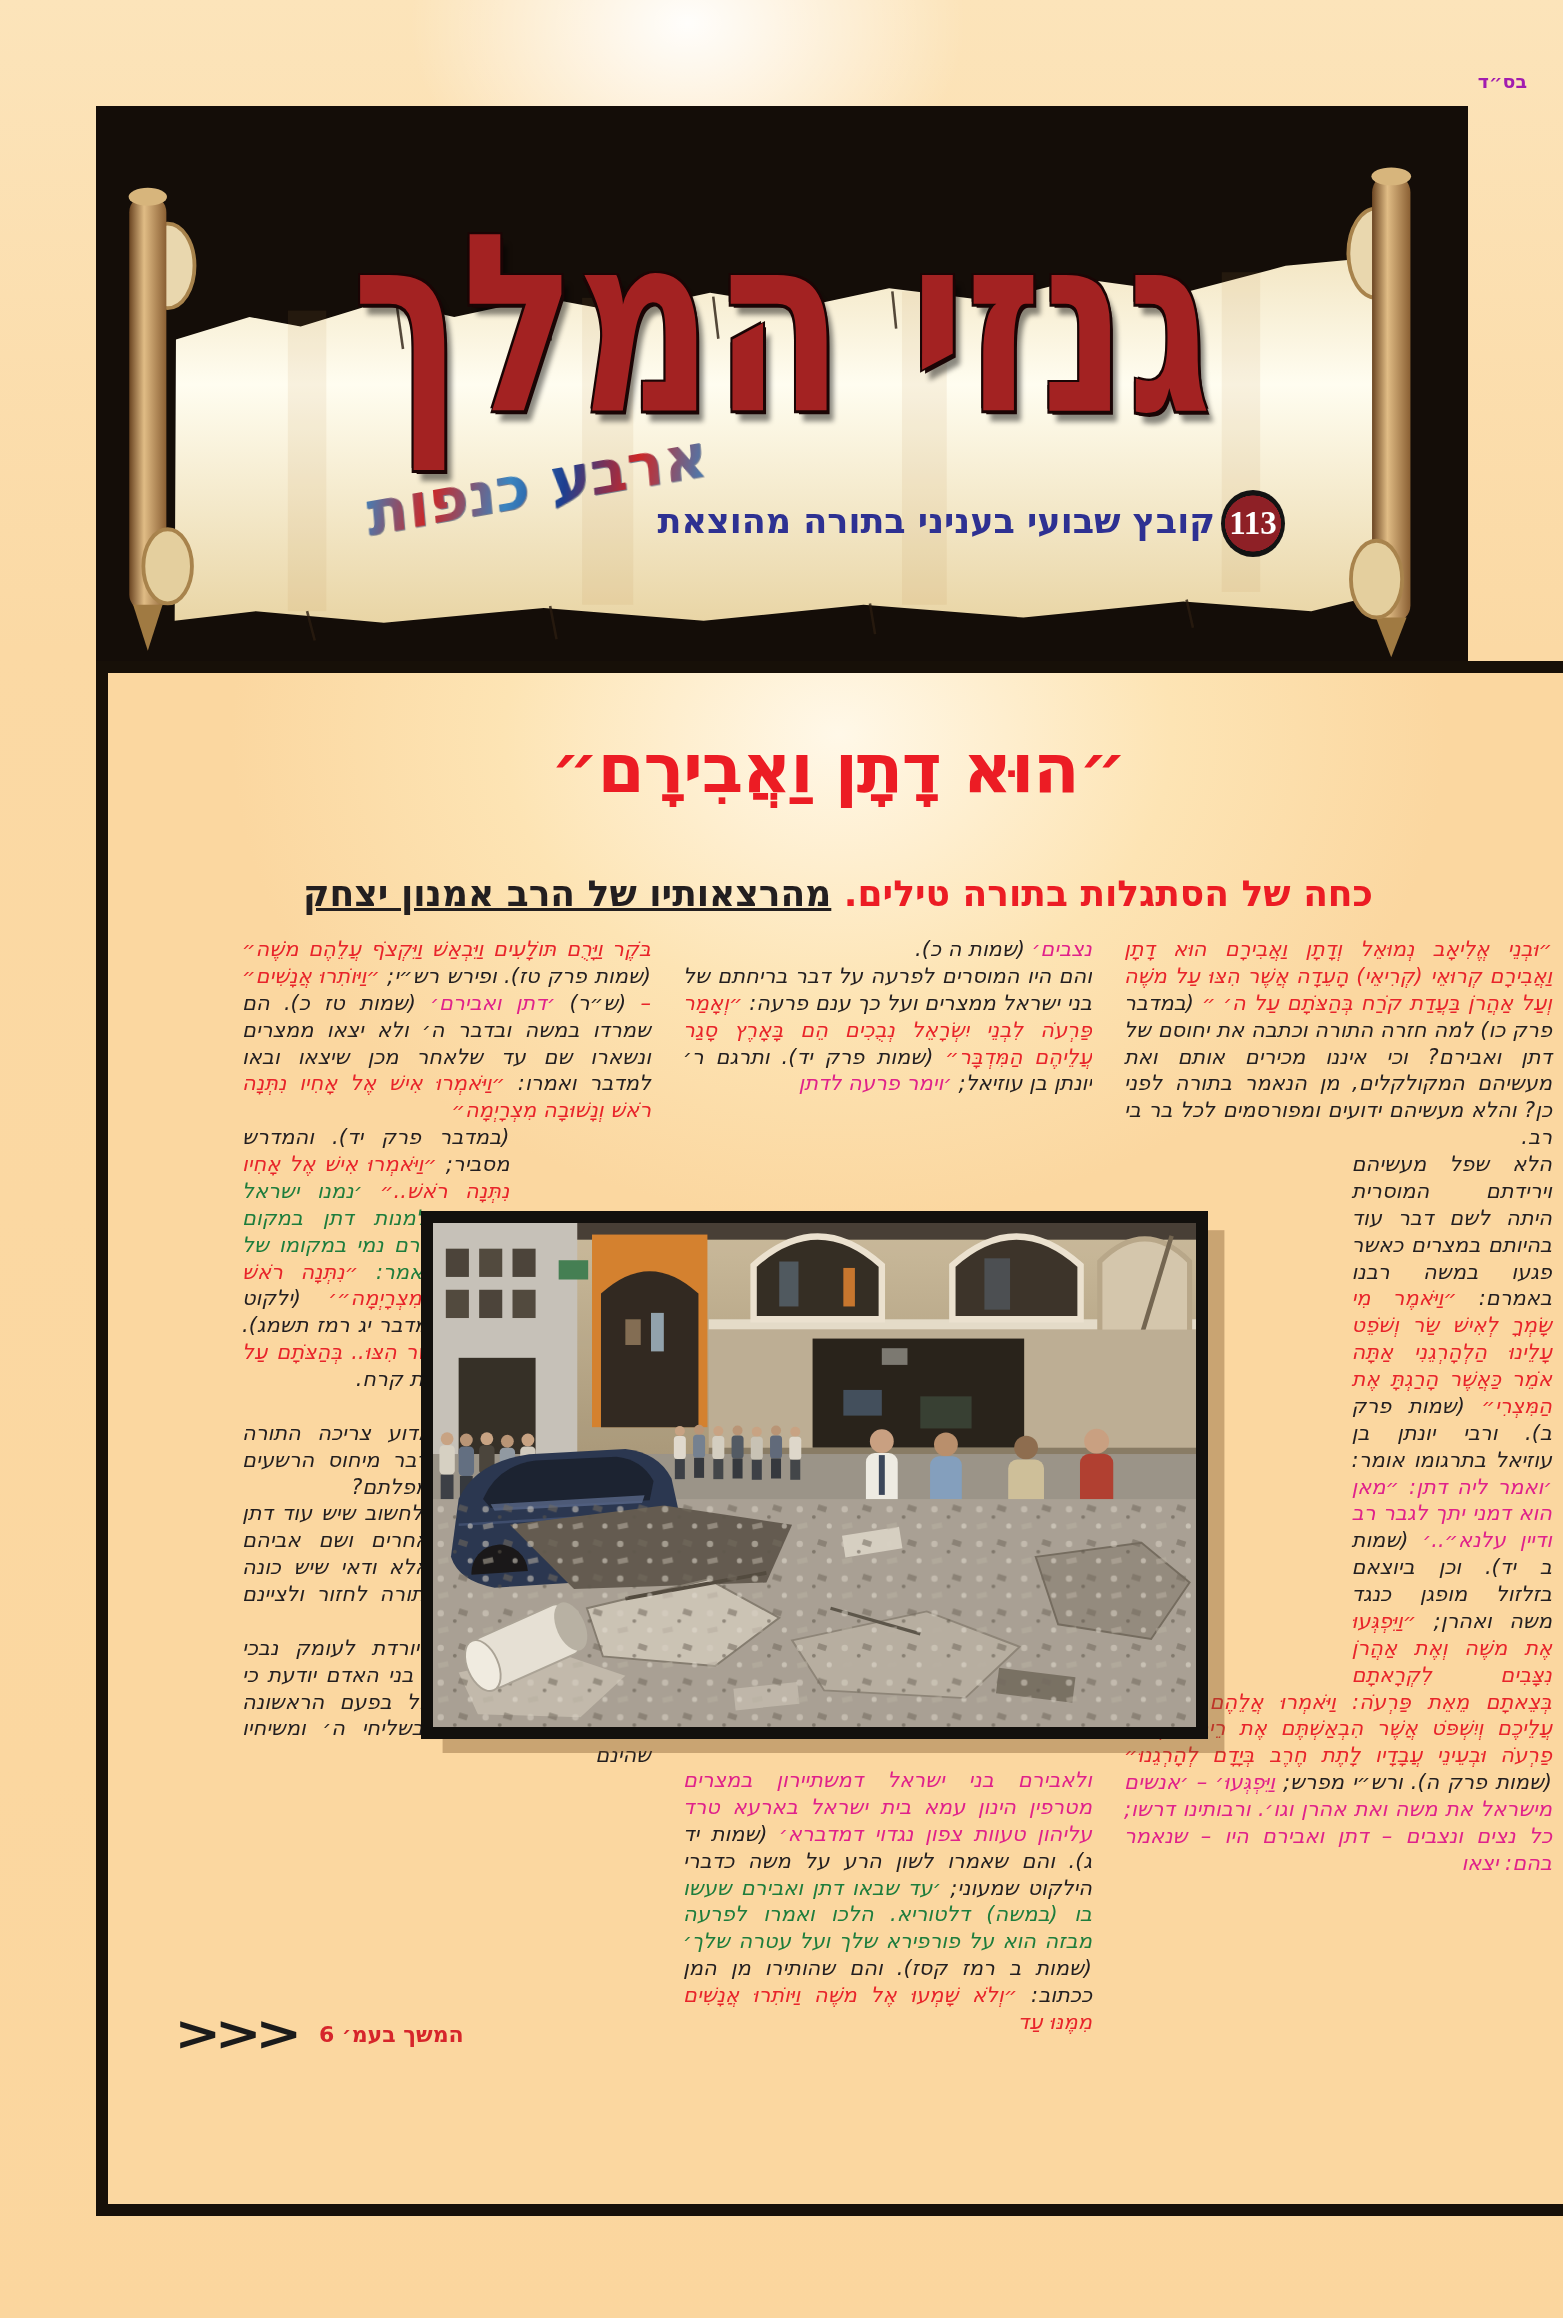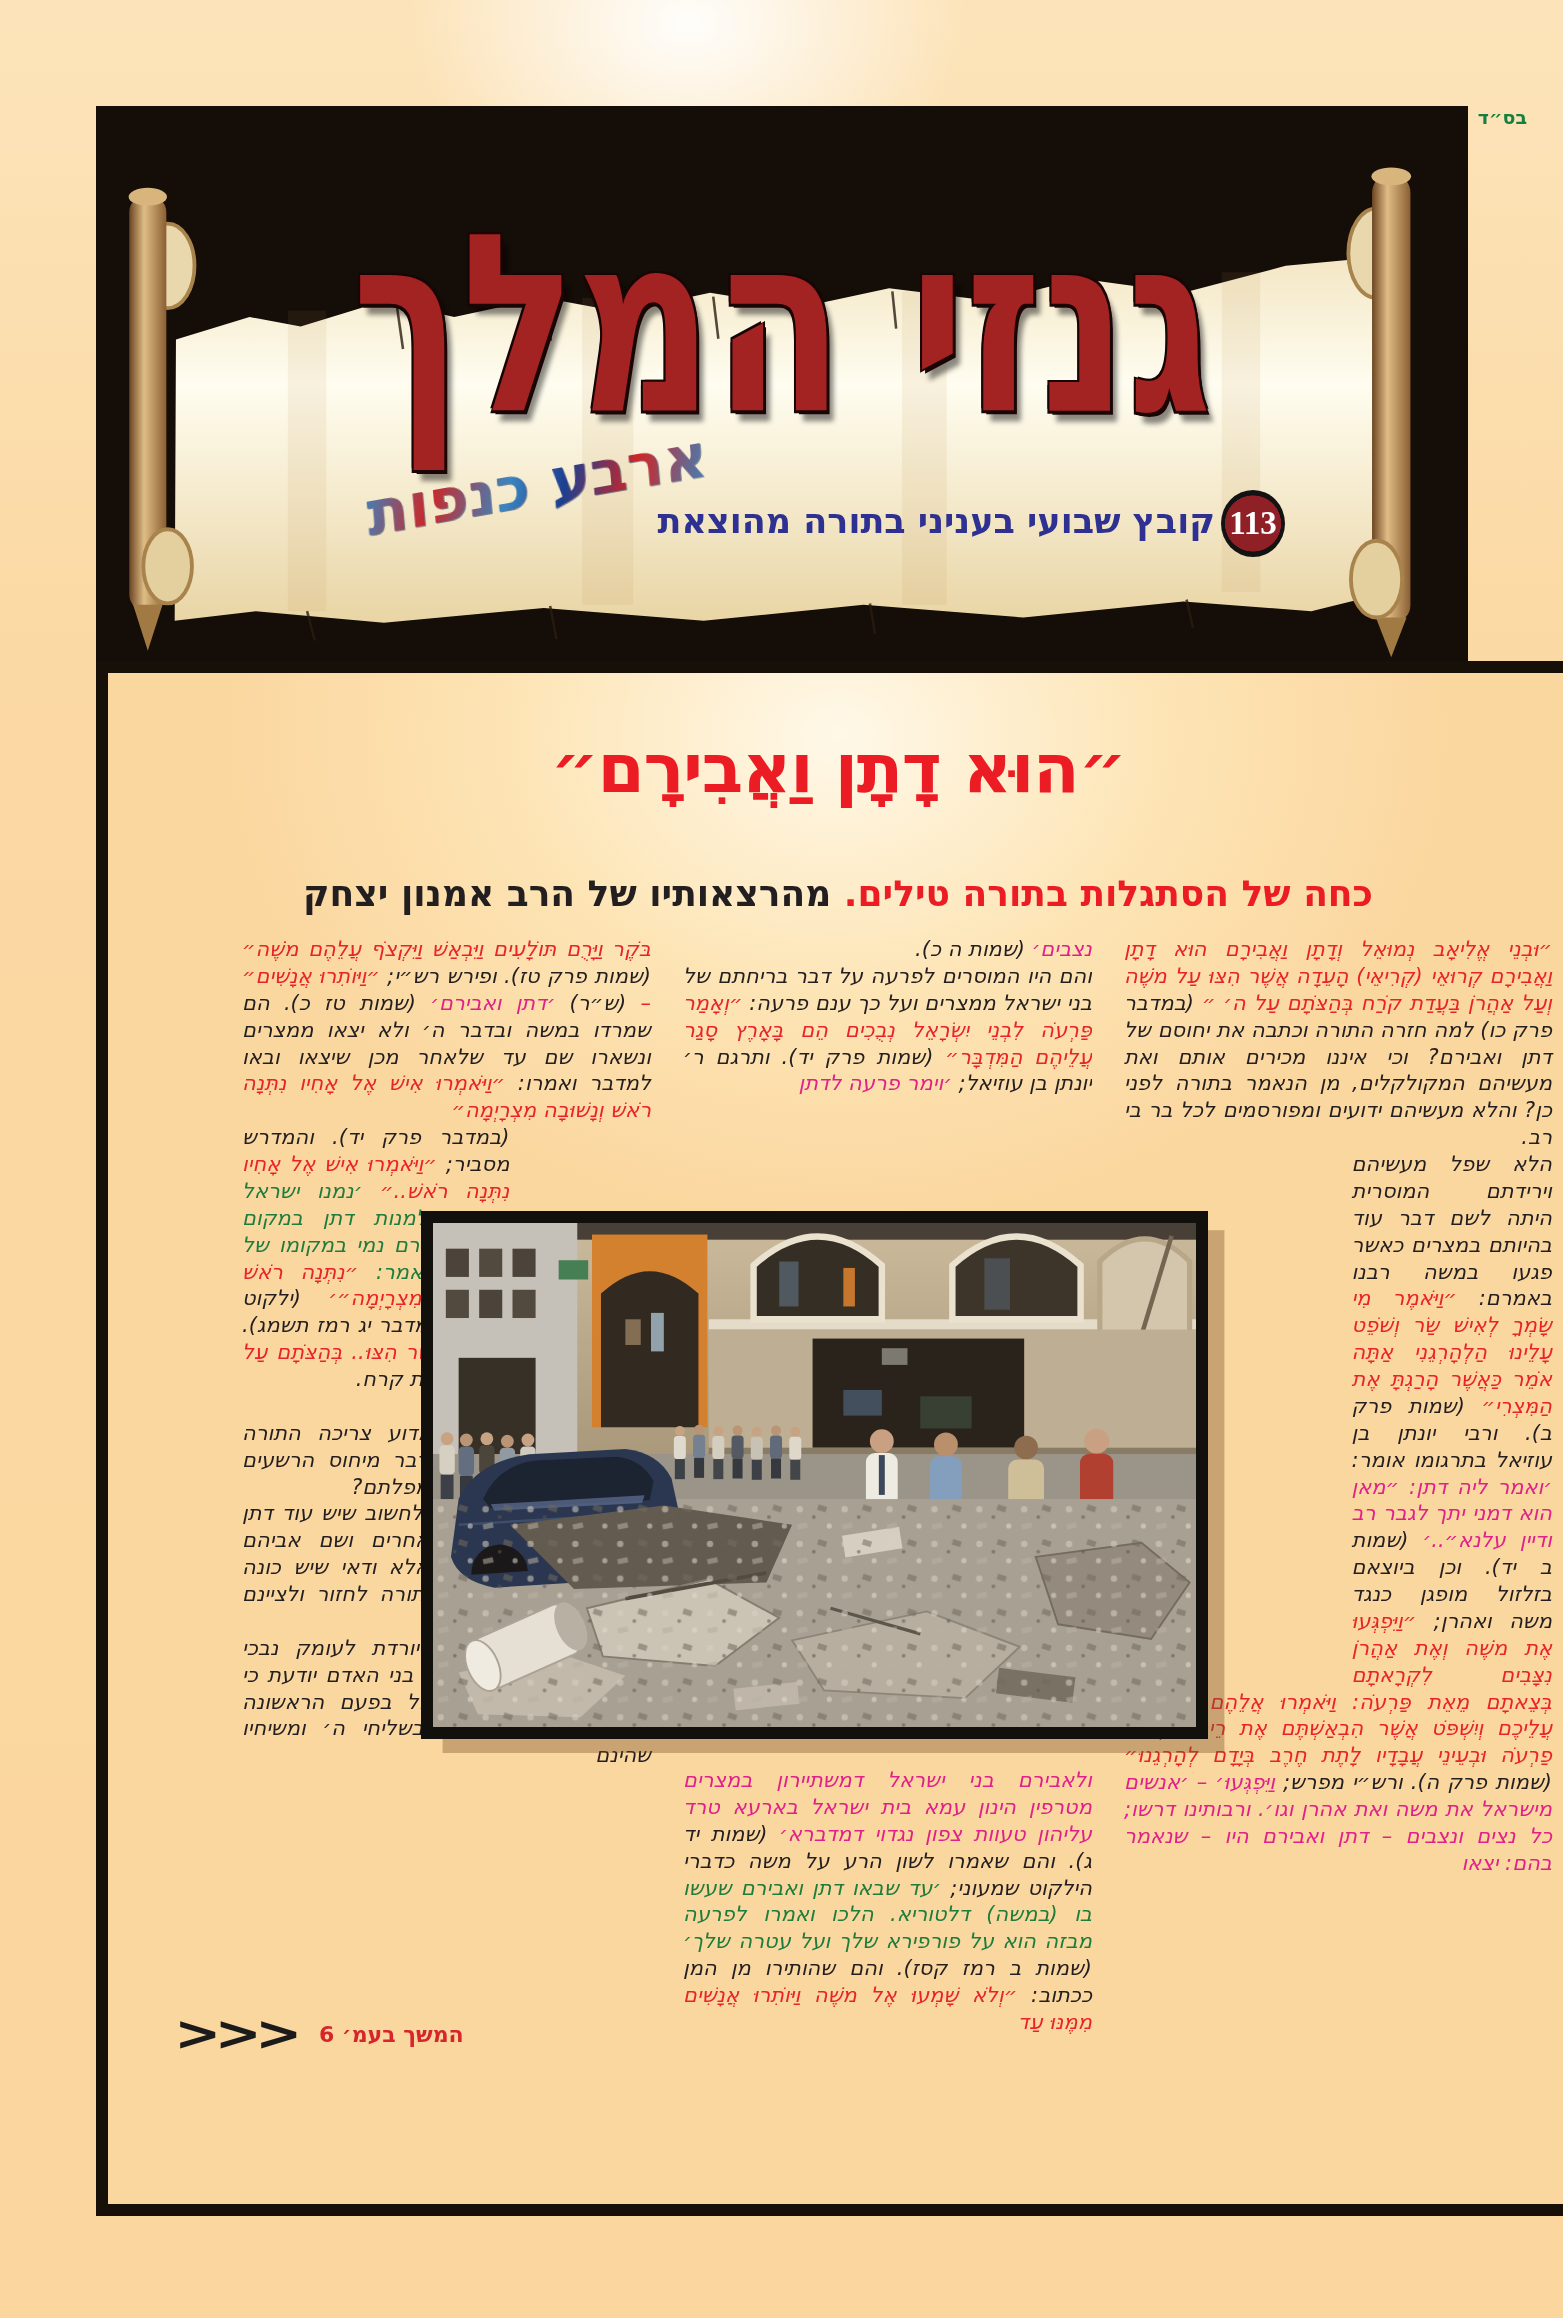--- a/index.html
+++ b/index.html
@@ -3,21 +3,21 @@
 <meta charset="utf-8">
 <style>
   html,body{margin:0;padding:0;}
   body{
     width:1563px;height:2319px;position:relative;overflow:hidden;
     font-family:"DejaVu Sans",sans-serif;
     background:
       radial-gradient(ellipse 448px 333px at 44% 1%, rgba(255,255,255,.95), rgba(255,255,255,0) 62%),
       linear-gradient(180deg,#fce4ba 0%,#fbd9a4 28%,#fbd69e 100%);
   }
-  .bsd{position:absolute;top:70px;right:36px;font-size:19px;font-weight:700;color:#15803d;margin-top:36px;}
+  .bsd{position:absolute;top:70px;right:36px;font-size:19px;font-weight:700;color:#a21caf;}
 
   
   .header-box{position:absolute;left:96px;top:106px;width:1372px;height:555px;background:#140d08;}
   .header-box svg{position:absolute;inset:0;width:100%;height:100%;}
   .scroll-title{
     position:absolute;left:0;top:96px;width:100%;text-align:center;
     font-size:243px;line-height:1;font-weight:700;color:#a32222;
     transform:scale(.78,1.02);transform-origin:50% 40%;
     text-shadow:3.8px 3.8px 0 #1a0505,-2.6px 2.6px 0 #1a0505,2.6px -2.6px 0 #1a0505,-2.6px -2.6px 0 #1a0505,9px 10.2px 6.4px rgba(0,0,0,.45);
     white-space:nowrap;
@@ -51,21 +51,21 @@
   }
   .main-title{
     position:absolute;left:0;top:56px;width:100%;text-align:center;
     font-size:68px;font-weight:800;color:#ec1c24;letter-spacing:-1.3px;white-space:nowrap;
   }
   .sub-title{
     position:absolute;left:0;top:200px;width:100%;text-align:center;
     font-size:36px;font-weight:700;white-space:nowrap;
   }
   .sub-title .red{color:#ec1c24;}
-  .sub-title .black{color:#231f20;}
+  .sub-title .black{color:#231f20;text-decoration:underline;}
 
   .cols{
     position:absolute;left:0;top:263px;width:100%;height:1241px;box-sizing:border-box;
     padding:0 16px;display:flex;direction:rtl;gap:32px;overflow:hidden;
   }
   .col{font-size:21px;line-height:1.28;color:#231f20;text-align:justify;font-style:italic;}
   .col-right{flex:0 0 428px;}
   .col-mid{flex:0 0 409px;}
   .col-left{flex:0 0 409px;}
   .runs{text-align:justify;}

